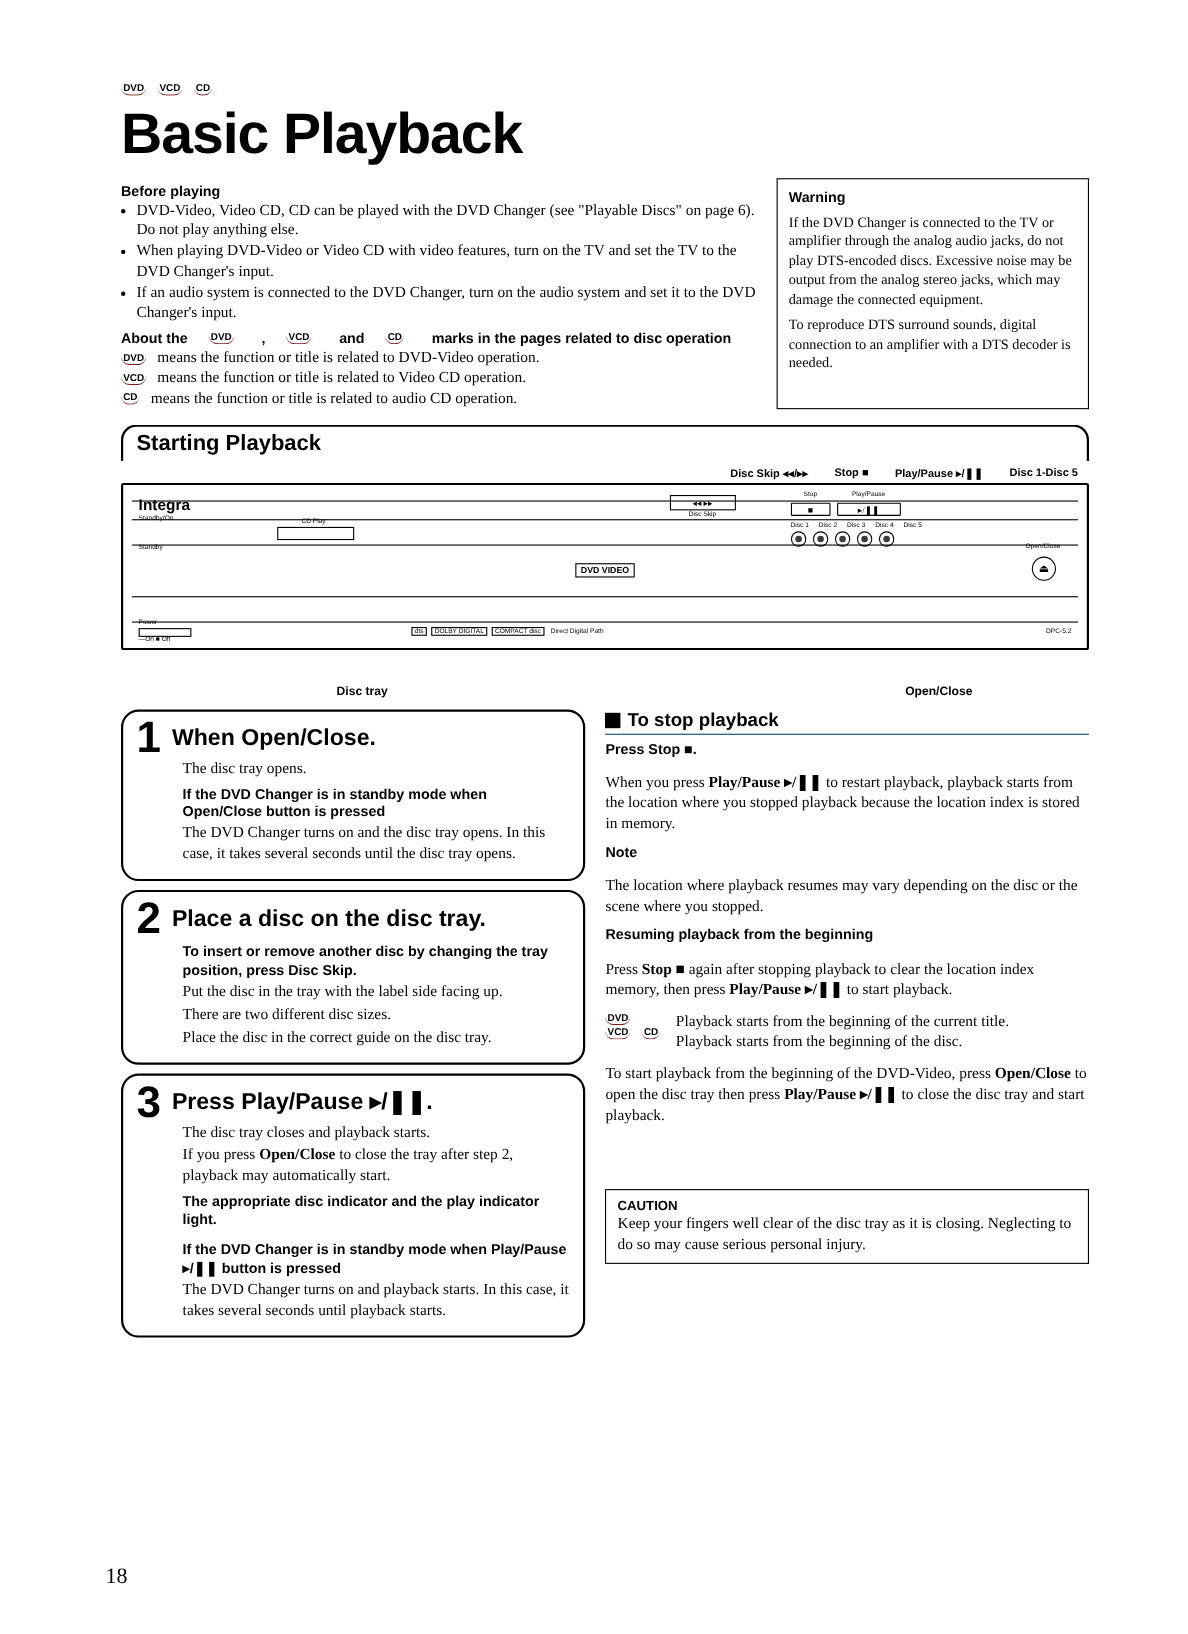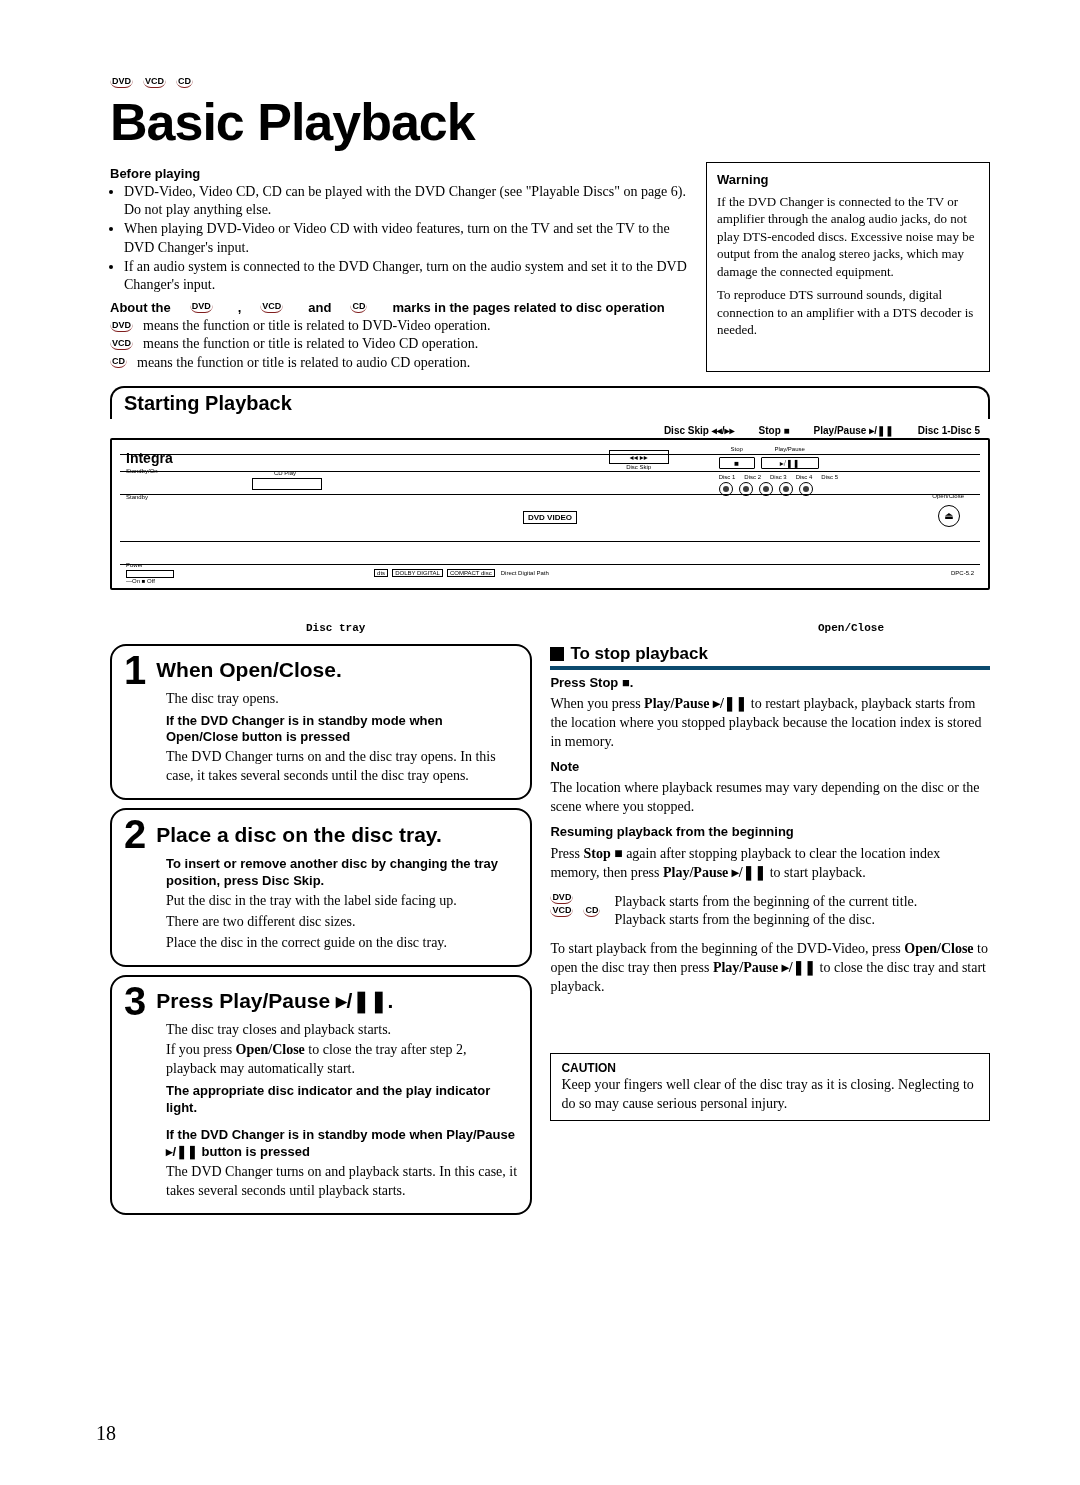--- a/index.html
+++ b/index.html
@@ -108,21 +108,21 @@
     position: absolute; right: 20px; top: 10px;
     width: 22px; height: 22px; border: 1px solid #000; border-radius: 50%;
     display:flex; align-items:center; justify-content:center; font-size:10px;
   }
   .device .foot-line { height: 18px; border-top:1px solid #000; display:flex; align-items:center; justify-content:space-between; padding:2px 6px; font-family: Arial, sans-serif; font-size:6px;}
   .device .foot-line .logos { display:flex; gap:4px; align-items:center;}
   .device .foot-line .logos span { border:1px solid #000; padding:0 2px; font-size:6px;}
 
   .callouts-bottom {
     display:flex; justify-content:space-between;
-    font-family: Liberation Mono, monospace; font-weight: bold; font-size: 11px;
+    font-family: Liberation Sans, sans-serif; font-weight: bold; font-size: 11px;
     padding: 32px 106px 4px 196px;
   }
 
   .two-col { display:flex; gap: 18px; margin-top: 6px;}
   .col-left { width: 49%; display:flex; flex-direction:column; gap: 8px;}
   .col-right { width: 51%; display:flex; flex-direction:column; gap: 14px;}
 
   .step-box {
     border: 2px solid #000;
     border-radius: 16px;
@@ -137,29 +137,29 @@
     font-family: Arial, sans-serif; font-weight: bold; font-size: 21px;
     line-height:1.2;
   }
   .step-body { padding-left: 42px; font-size: 14px; line-height:1.35;}
   .step-body .sh { font-family: Arial, sans-serif; font-weight: bold; font-size: 13px; margin-top:4px; line-height:1.3;}
   .step-body p { margin-top: 2px; }
 
   .right-sect { }
   .right-h {
     font-family: Arial, sans-serif; font-weight: bold; font-size: 17px;
-    border-bottom: 4px solid #0c4a6e; padding-bottom: 2px;
+    border-bottom: 1px solid #0c4a6e; padding-bottom: 2px;
     display:flex; align-items:center; gap:6px;
   }
   .right-h::before {
     content:""; display:inline-block; width:14px; height:14px; background:#000;
   }
   .right-body { font-size: 14px; line-height:1.35; margin-top:4px;}
   .right-body .sh { font-family: Arial, sans-serif; font-weight: bold; font-size: 13px; margin-top:6px; }
-  .right-body p { margin-top: 4px; }
+  .right-body p { margin-top: 14px; }
 
   .disc-note-row { display:flex; align-items:flex-start; gap:8px; margin-top:10px; font-size:14px; }
   .disc-note-row .bcol { display:flex; flex-direction:column; gap:2px; align-items:flex-start;}
   .disc-note-row .brow { display:flex; gap:4px;}
 
   .caution-box {
     border: 1px solid #000;
     padding: 6px 10px;
     font-size: 14px; line-height:1.35;
     margin-top: 28px;

